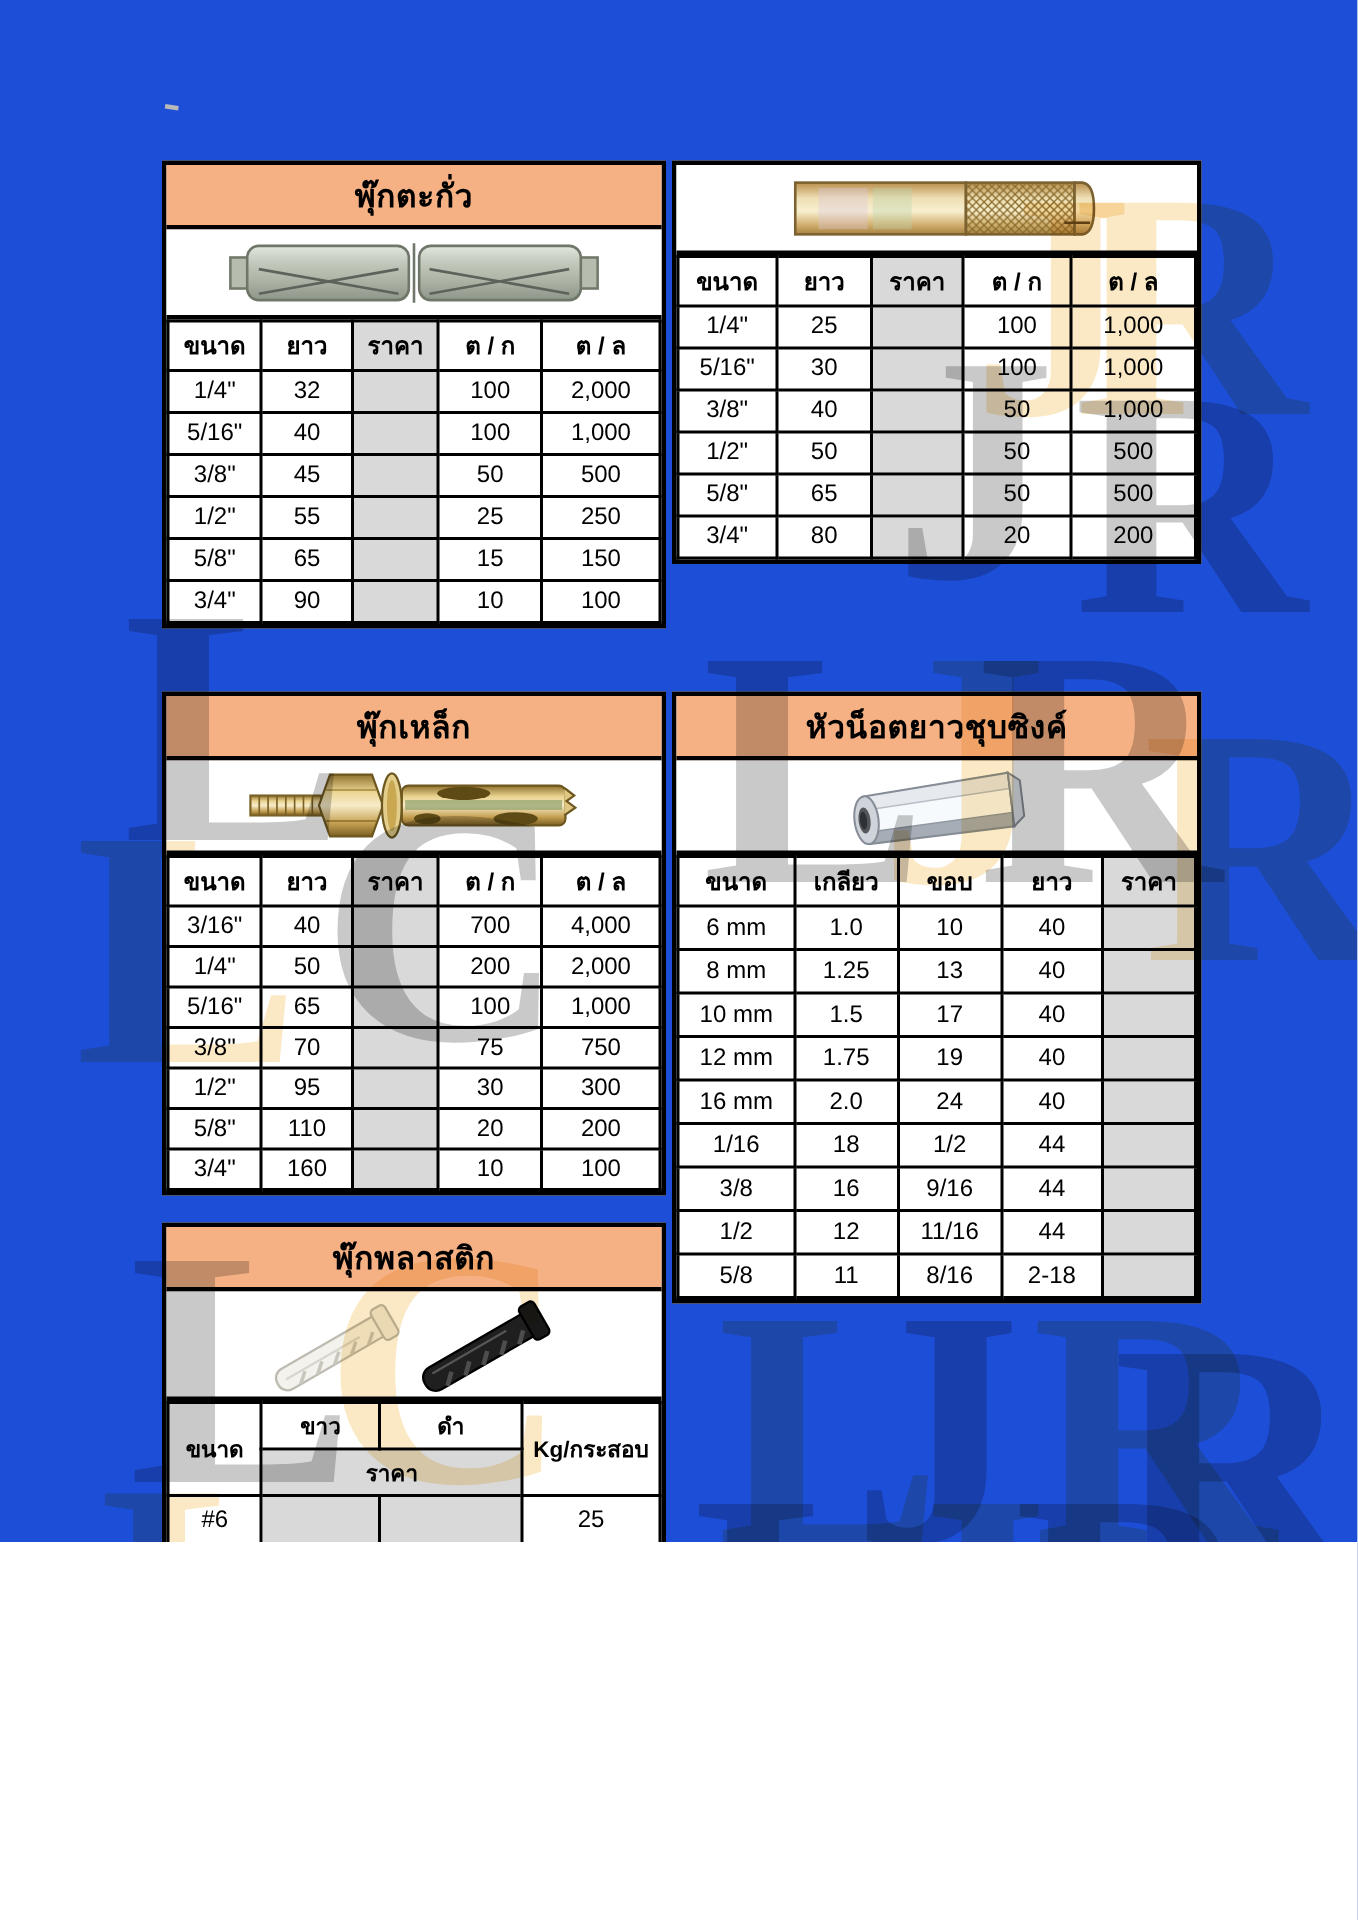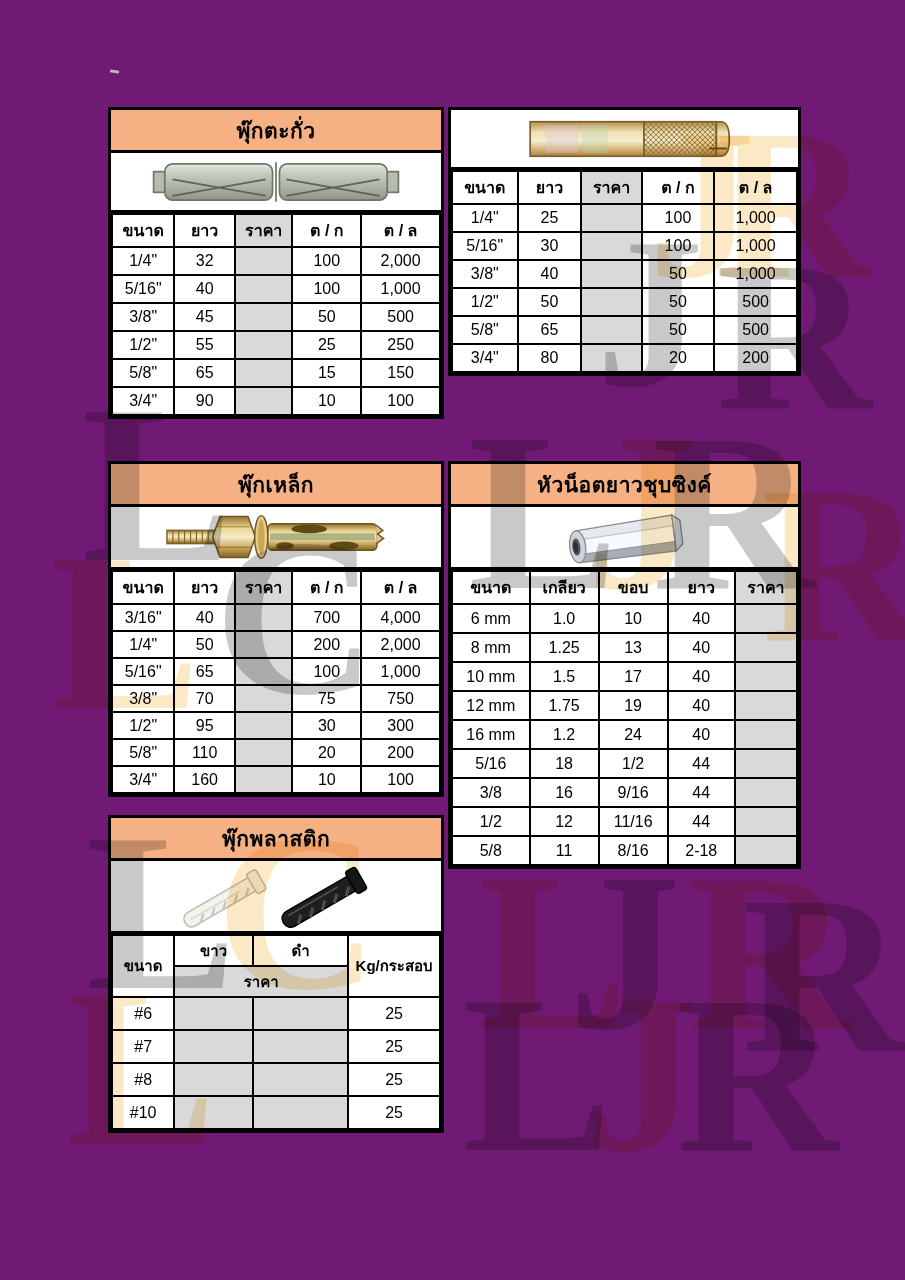--- a/index.html
+++ b/index.html
@@ -1,16 +1,16 @@
 <!DOCTYPE html>
 <html><head>
 <meta charset="utf-8">
 <style>
   html,body{margin:0;padding:0;background:#fff;}
-  #page{position:relative;width:905px;height:1280px;background:#701a75;overflow:hidden;
+  #page{position:relative;width:905px;height:1028px;background:#1d4ed8;overflow:hidden;
         font-family:"Liberation Sans",sans-serif;color:#000;}
   .card{position:absolute;border:3px solid #000;background:#fff;display:flex;flex-direction:column;}
   .title{height:40px;border-bottom:3px solid #000;background:#f5b183;display:flex;align-items:center;
          justify-content:center;font-weight:700;font-size:21px;letter-spacing:.5px;}
   .imgrow{border-bottom:3px solid #000;background:#fff;display:flex;align-items:center;justify-content:center;overflow:hidden;}
   table{border-collapse:collapse;width:100%;table-layout:fixed;}
   th,td{border:2px solid #000;text-align:center;vertical-align:middle;padding:0;overflow:hidden;}
   th{font-size:16px;font-weight:700;}
   td{font-size:16px;font-weight:400;}
   .gray{background:#d9d9d9;}
@@ -376,27 +376,27 @@
           </tr>
           <tr>
             <td>12 mm</td>
             <td>1.75</td>
             <td>19</td>
             <td>40</td>
             <td class="gray"></td>
           </tr>
           <tr>
             <td>16 mm</td>
-            <td>1.2</td>
+            <td>2.0</td>
             <td>24</td>
             <td>40</td>
             <td class="gray"></td>
           </tr>
           <tr>
-            <td>5/16</td>
+            <td>1/16</td>
             <td>18</td>
             <td>1/2</td>
             <td>44</td>
             <td class="gray"></td>
           </tr>
           <tr>
             <td>3/8</td>
             <td>16</td>
             <td>9/16</td>
             <td>44</td>

